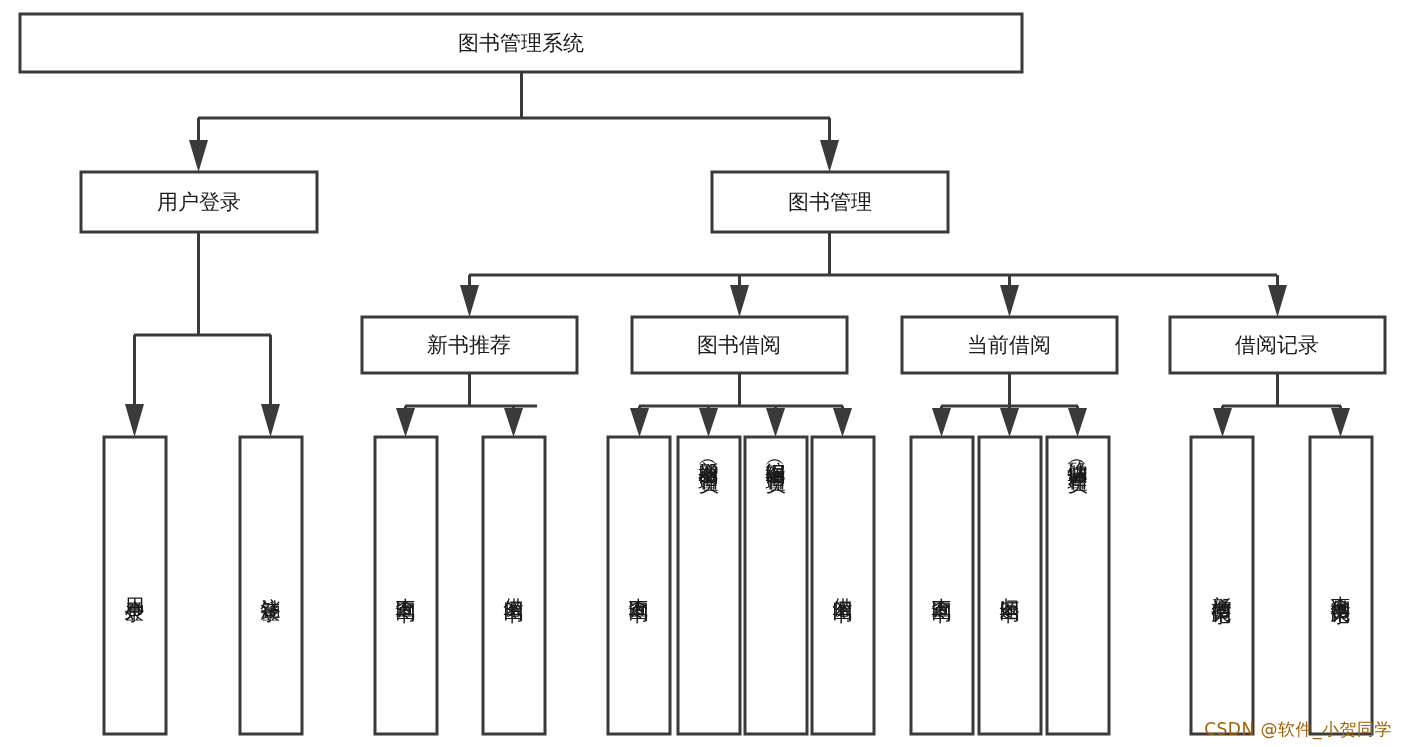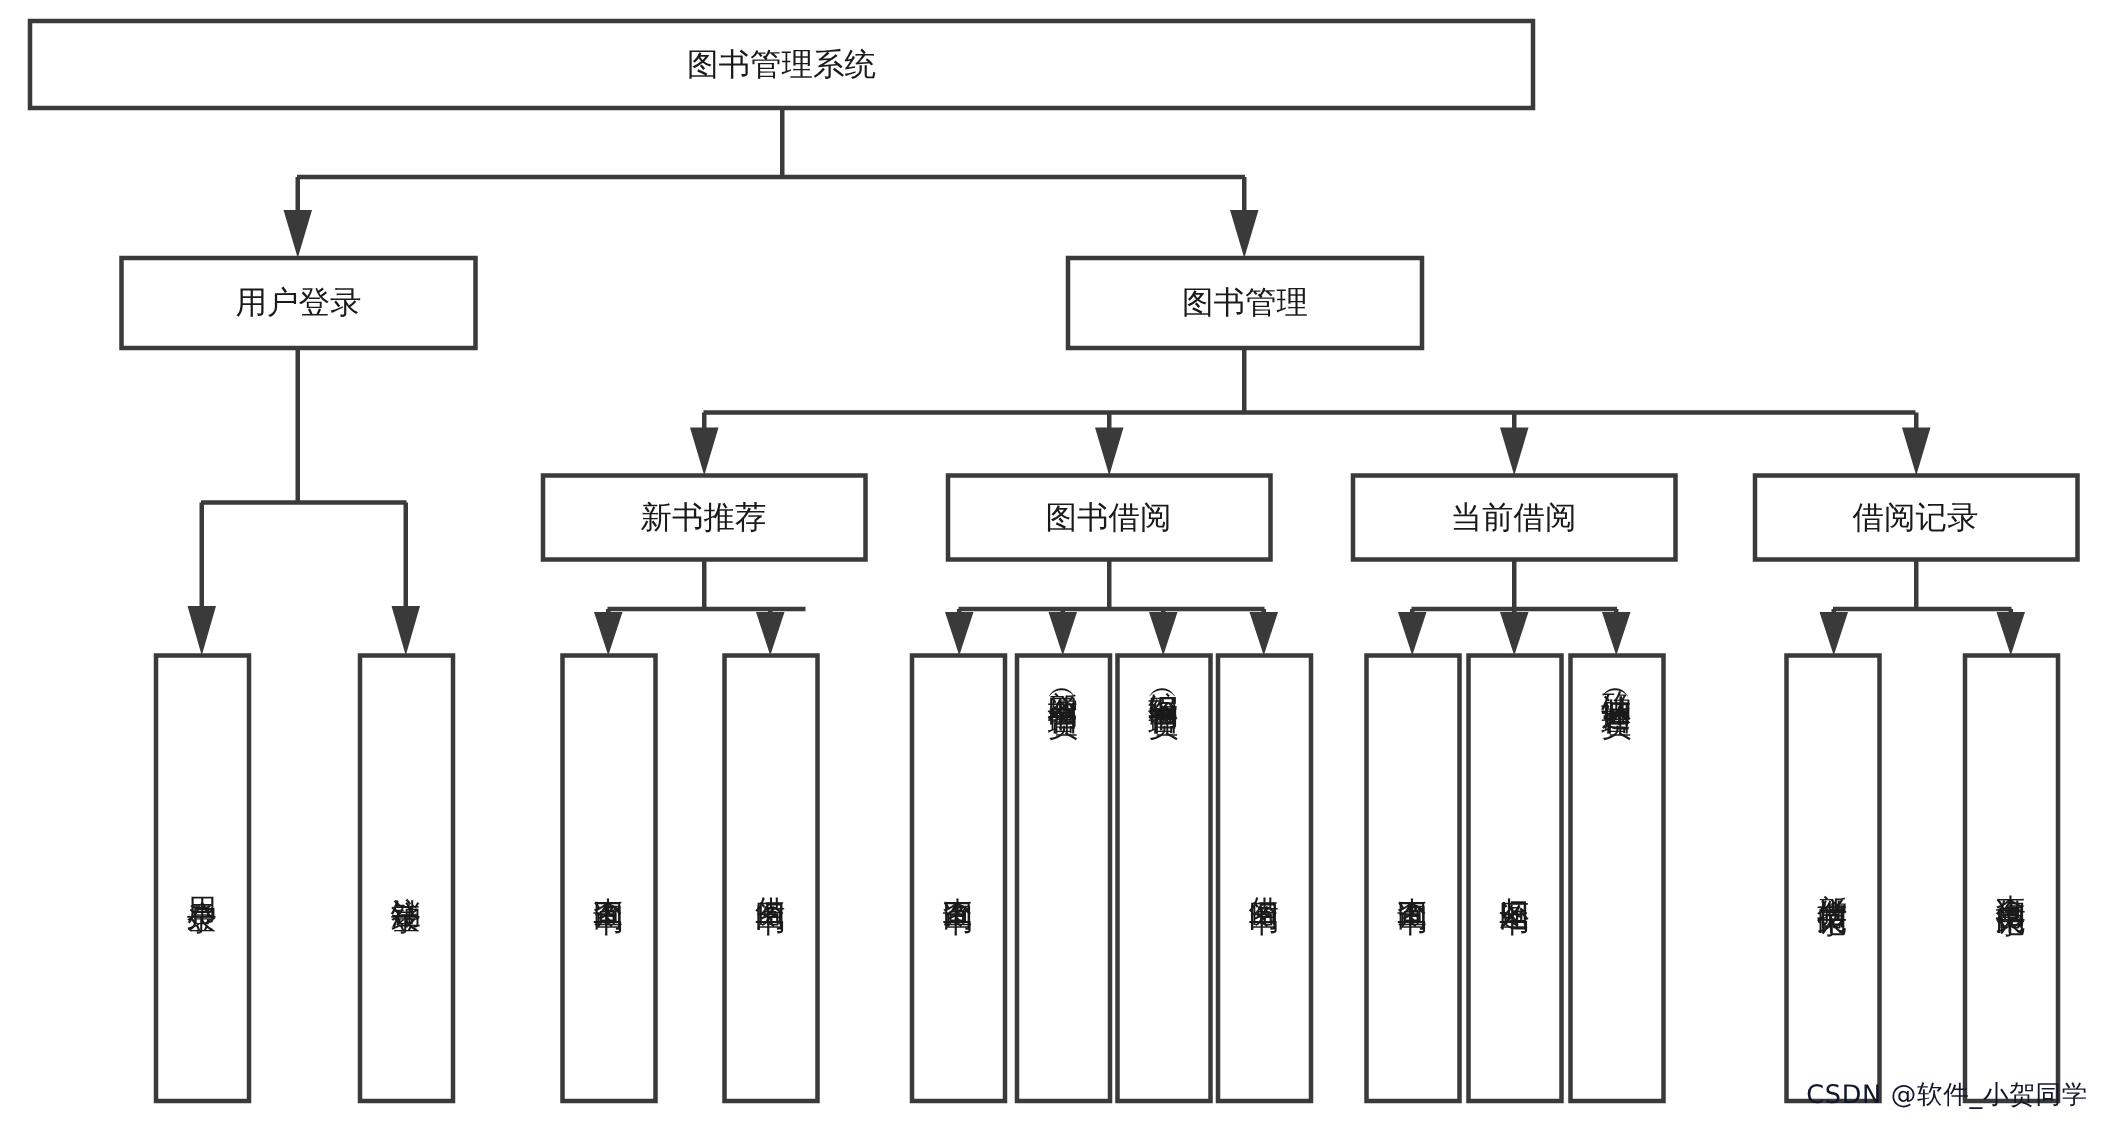--- a/index.html
+++ b/index.html
@@ -64,21 +64,21 @@
     letter-spacing: 2px;
     color: #1a1a1a;
     white-space: nowrap;
   }
   #watermark {
     position: absolute;
     right: 8px;
     bottom: 6px;
     font-family: "DejaVu Sans", "Liberation Sans", sans-serif;
     font-size: 17px;
-    color: #0f172a;
+    color: #a16207;
     letter-spacing: 0.5px;
     white-space: nowrap;
   }
 </style>
 </head>
 <body>
 
 <div id="diagram-root">
 
   <svg id="flow" viewBox="0 0 1405 747">

